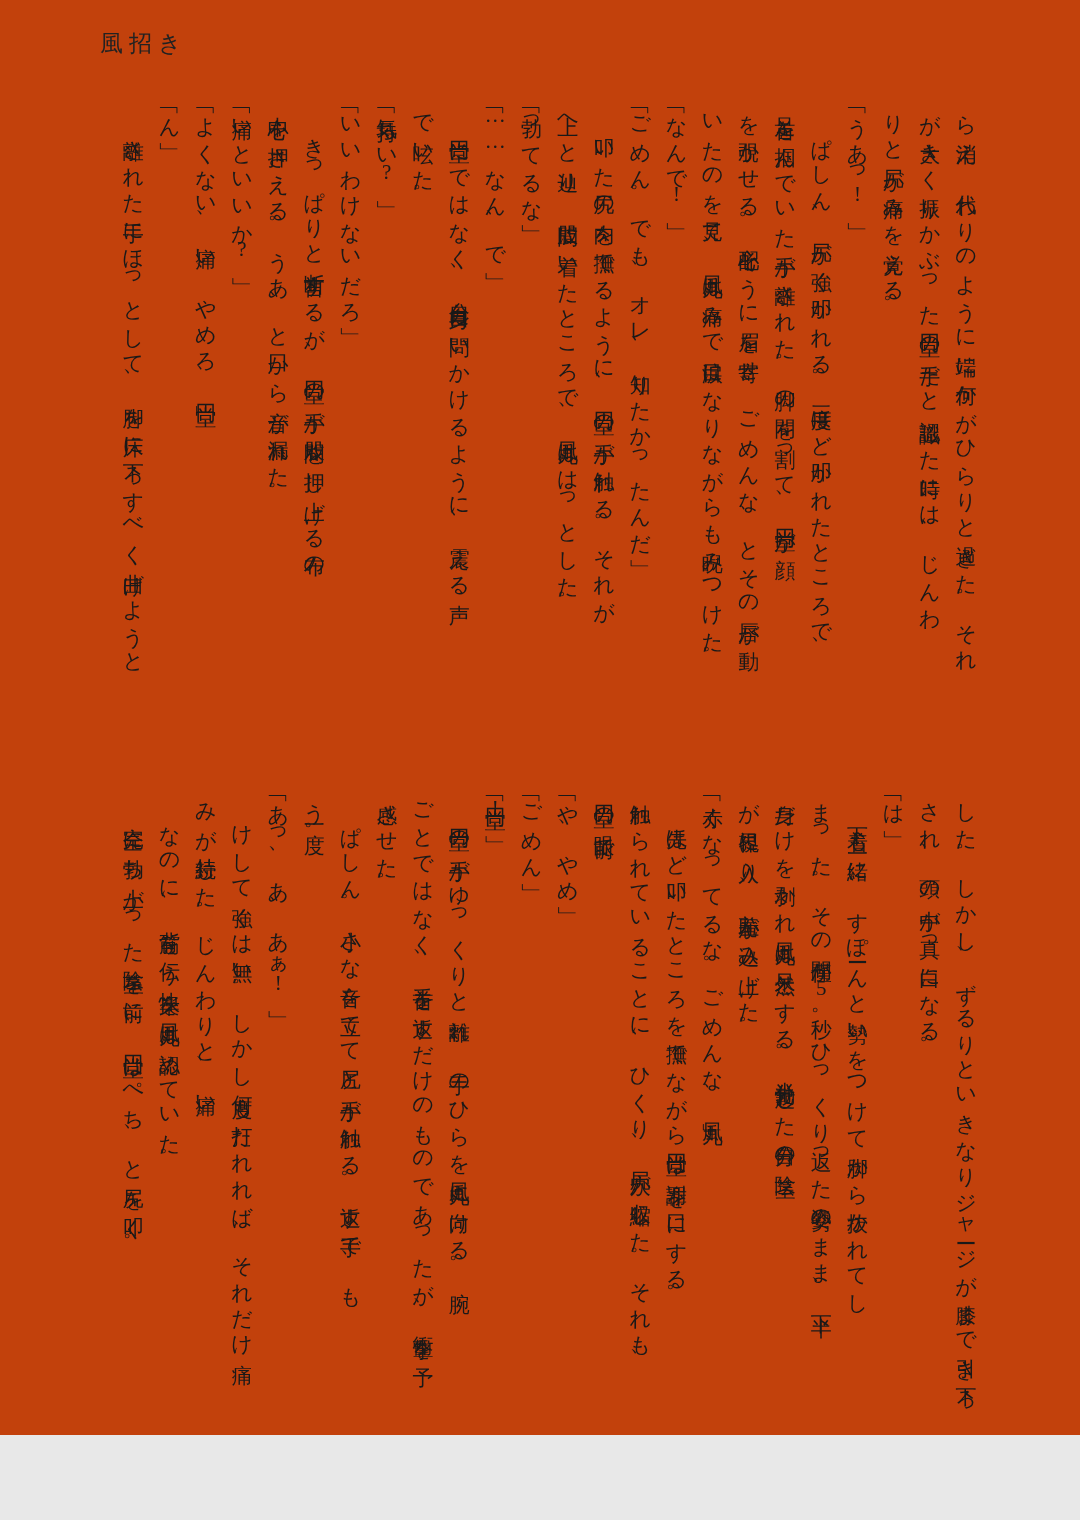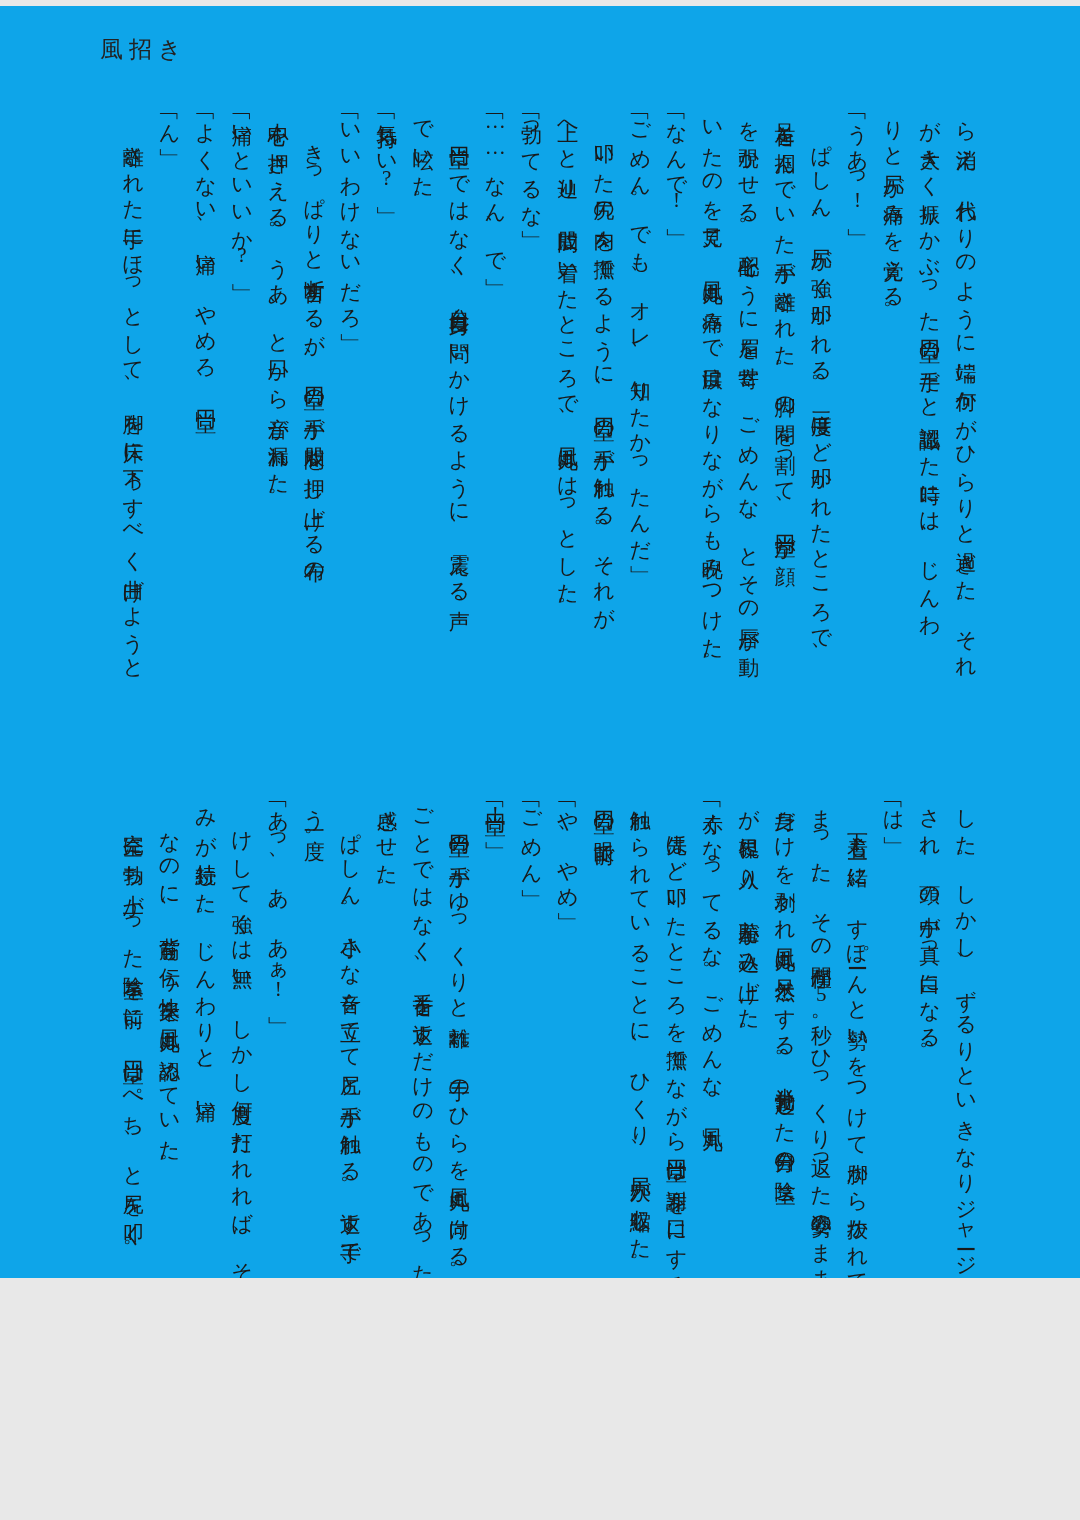--- a/index.html
+++ b/index.html
@@ -4,23 +4,23 @@
 <style>
   html, body {
     margin: 0;
     padding: 0;
     background: #e8e8e8;
     font-family: "Liberation Serif", "DejaVu Serif", serif;
   }
   .page {
     position: relative;
     width: 1080px;
-    height: 1272px;
-    margin: 6px auto;
-    background: #0ea5e9;
+    height: 1435px;
+    margin: 0 auto;
+    background: #c2410c;
     color: #1c1c1c;
     overflow: hidden;
   }
   .running-header {
     position: absolute;
     left: 100px;
     top: 28px;
     font-size: 23px;
     letter-spacing: 6px;
     color: #222;

